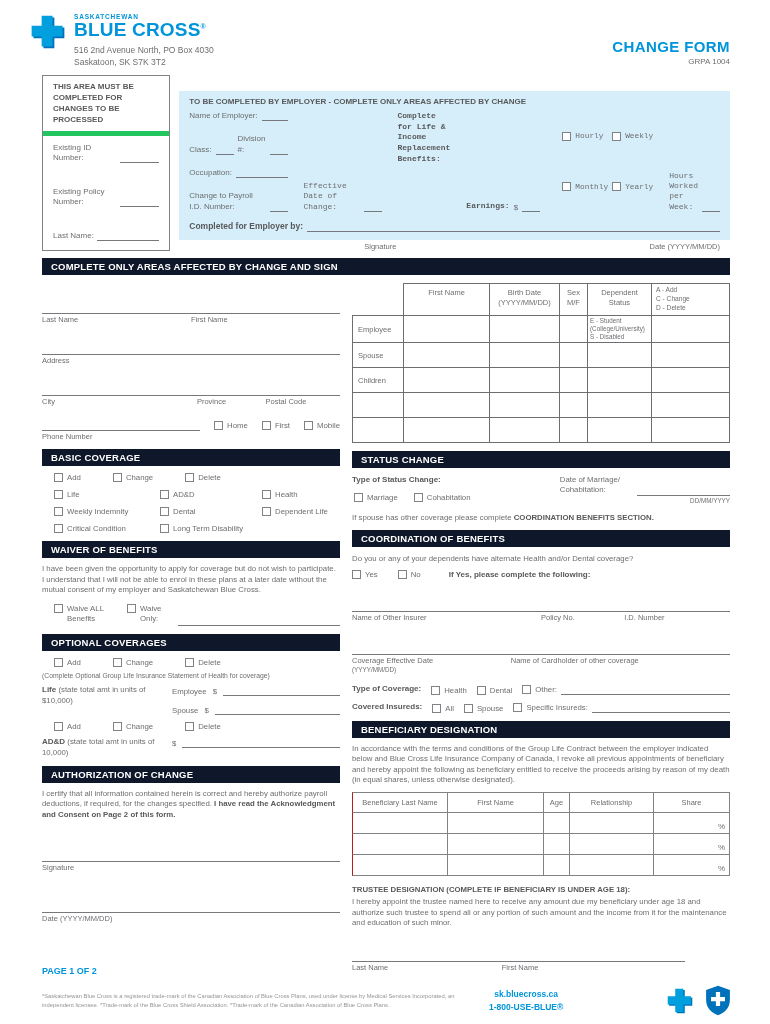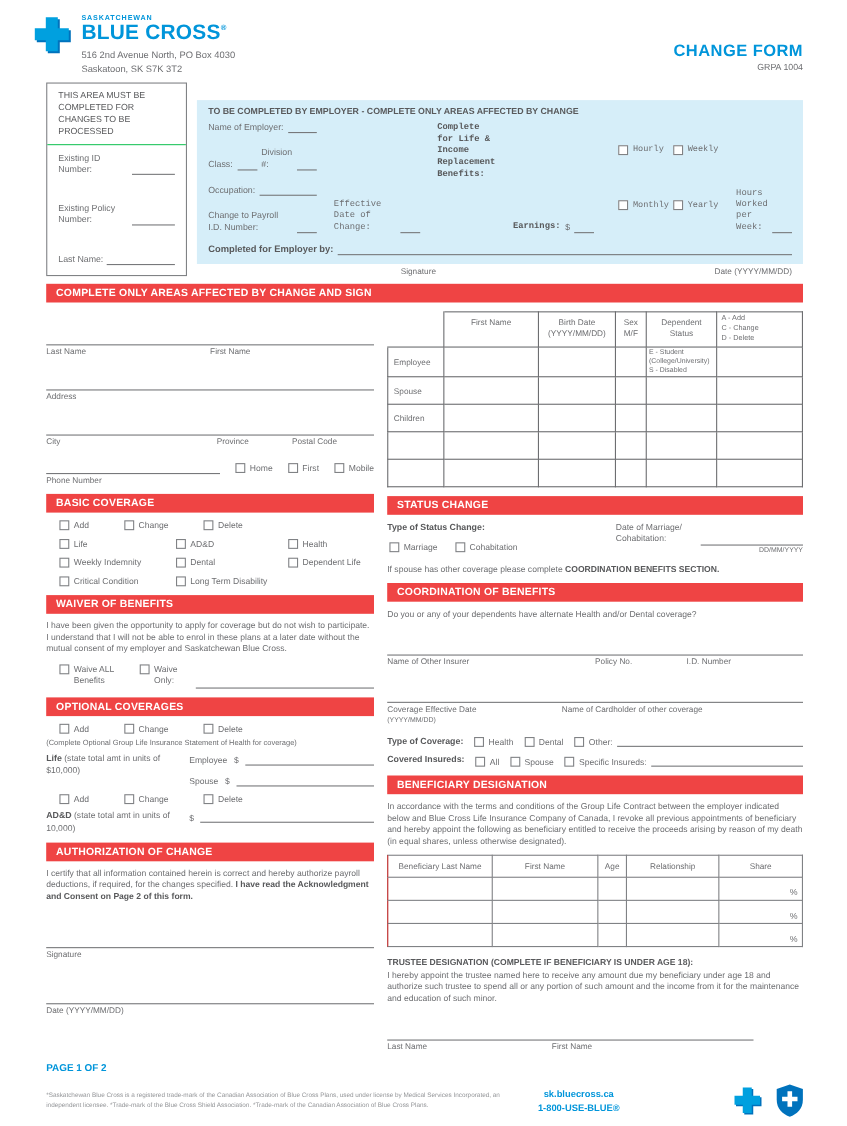--- a/index.html
+++ b/index.html
@@ -16,21 +16,21 @@
   .brand-name{font-size:19px;font-weight:bold;color:#0095DA;line-height:1.05;letter-spacing:.2px;}
   .brand-name sup{font-size:7px;}
   .address{margin-top:5px;font-size:8.5px;line-height:1.4;color:#6D6E71;}
   .title-block{text-align:right;padding-top:26px;}
   .form-title{font-size:15px;font-weight:bold;color:#0095DA;letter-spacing:.4px;}
   .form-code{font-size:8px;margin-top:2px;}
 
   
   .top-row{display:flex;gap:9px;margin-top:6px;}
   .process-box{width:188px;border:1px solid #808285;display:flex;flex-direction:column;background:#fff;}
-  .pb-title{padding:5px 10px;border-bottom:1px solid #22c55e;font-size:8px;font-weight:normal;color:#58595B;line-height:1.4;}
+  .pb-title{padding:5px 10px;border-bottom:5px solid #22c55e;font-size:8px;font-weight:bold;color:#58595B;line-height:1.4;}
   .pb-fields{padding:7px 10px 9px;flex:1;display:flex;flex-direction:column;justify-content:space-between;gap:8px;}
   .pb-field{display:flex;align-items:flex-end;font-size:8px;gap:3px;}
   .pb-field .flbl{max-width:64px;line-height:1.3;}
   .wline{flex:1;border-bottom:1px solid #77787B;height:10px;min-width:18px;}
   .employer-wrap{flex:1;display:flex;flex-direction:column;}
   .employer-box{background:#D6EEF9;padding:6px 10px 8px;flex:1;margin-top:16px;}
   .eb-title{font-size:8px;font-weight:bold;color:#58595B;}
   .eb-grid{display:flex;gap:16px;margin-top:5px;}
   .eb-left{flex:1.55;display:flex;flex-direction:column;gap:13px;}
   .eb-right{flex:1;display:flex;flex-direction:row;gap:16px;font-family:Liberation Mono, monospace;}
@@ -38,21 +38,21 @@
   .frow .flbl{line-height:1.3;}
   .bold8{font-weight:bold;color:#58595B;font-size:8px;line-height:1.35;}
   .cb{width:9px;height:9px;border:1px solid #808285;background:#fff;flex:none;display:inline-block;}
   .cb-item{display:flex;align-items:center;gap:4px;font-size:7.8px;}
   .freq-grid{display:grid;grid-template-columns:1fr 1fr;gap:4px 4px;padding-left:6px;margin:2px 0;}
   .eb-completed{margin-top:9px;}
   .eb-completed .flbl{font-weight:bold;color:#58595B;font-size:8.5px;}
   .eb-sig-row{display:flex;justify-content:space-between;font-size:7.5px;padding:2px 10px 0 185px;}
 
   
-  .banner{background:#ef4444;color:#fff;font-weight:bold;font-size:9.5px;padding:3px 9px;letter-spacing:.2px;}
+  .banner{background:#0f172a;color:#fff;font-weight:bold;font-size:9.5px;padding:3px 9px;letter-spacing:.2px;}
   .main-banner{margin-top:7px;}
   .sec-banner{margin-top:8px;}
 
   
   .columns{display:flex;gap:12px;margin-top:8px;}
   .col-left{width:298px;flex:none;}
   .col-right{flex:1;min-width:0;}
   .write-row{border-bottom:1px solid #77787B;height:17px;}
   .under-labels{display:flex;font-size:7.5px;margin-top:1px;}
   .w50{width:50%;}.w52{width:52%;}.w23{width:23%;}.w45{width:45%;}.w22{width:22%;}.w42{width:42%;}.mt14{margin-top:14px;}
@@ -500,20 +500,31 @@
           <div class="dm-fmt">DD/MM/YYYY</div>
         </div>
       </div>
       <div class="status-note">
         <span>If spouse has other coverage please complete</span>
         <b>COORDINATION BENEFITS SECTION.</b>
       </div>
 
       <div class="banner sec-banner">COORDINATION OF BENEFITS</div>
       <div class="question">Do you or any of your dependents have alternate Health and/or Dental coverage?</div>
+      <div class="yesno-row">
+        <div class="cb-item">
+          <span class="cb"></span>
+          <span>Yes</span>
+        </div>
+        <div class="cb-item">
+          <span class="cb"></span>
+          <span>No</span>
+        </div>
+        <span class="ifyes">If Yes, please complete the following:</span>
+      </div>
       <div class="write-row" style="margin-top:16px;"></div>
       <div class="under-labels">
         <span class="w50">Name of Other Insurer</span>
         <span class="w22">Policy No.</span>
         <span>I.D. Number</span>
       </div>
       <div class="write-row" style="margin-top:16px;"></div>
       <div class="under-labels">
         <span class="w42 stack">
           <span style="display:block;">Coverage Effective Date</span>

